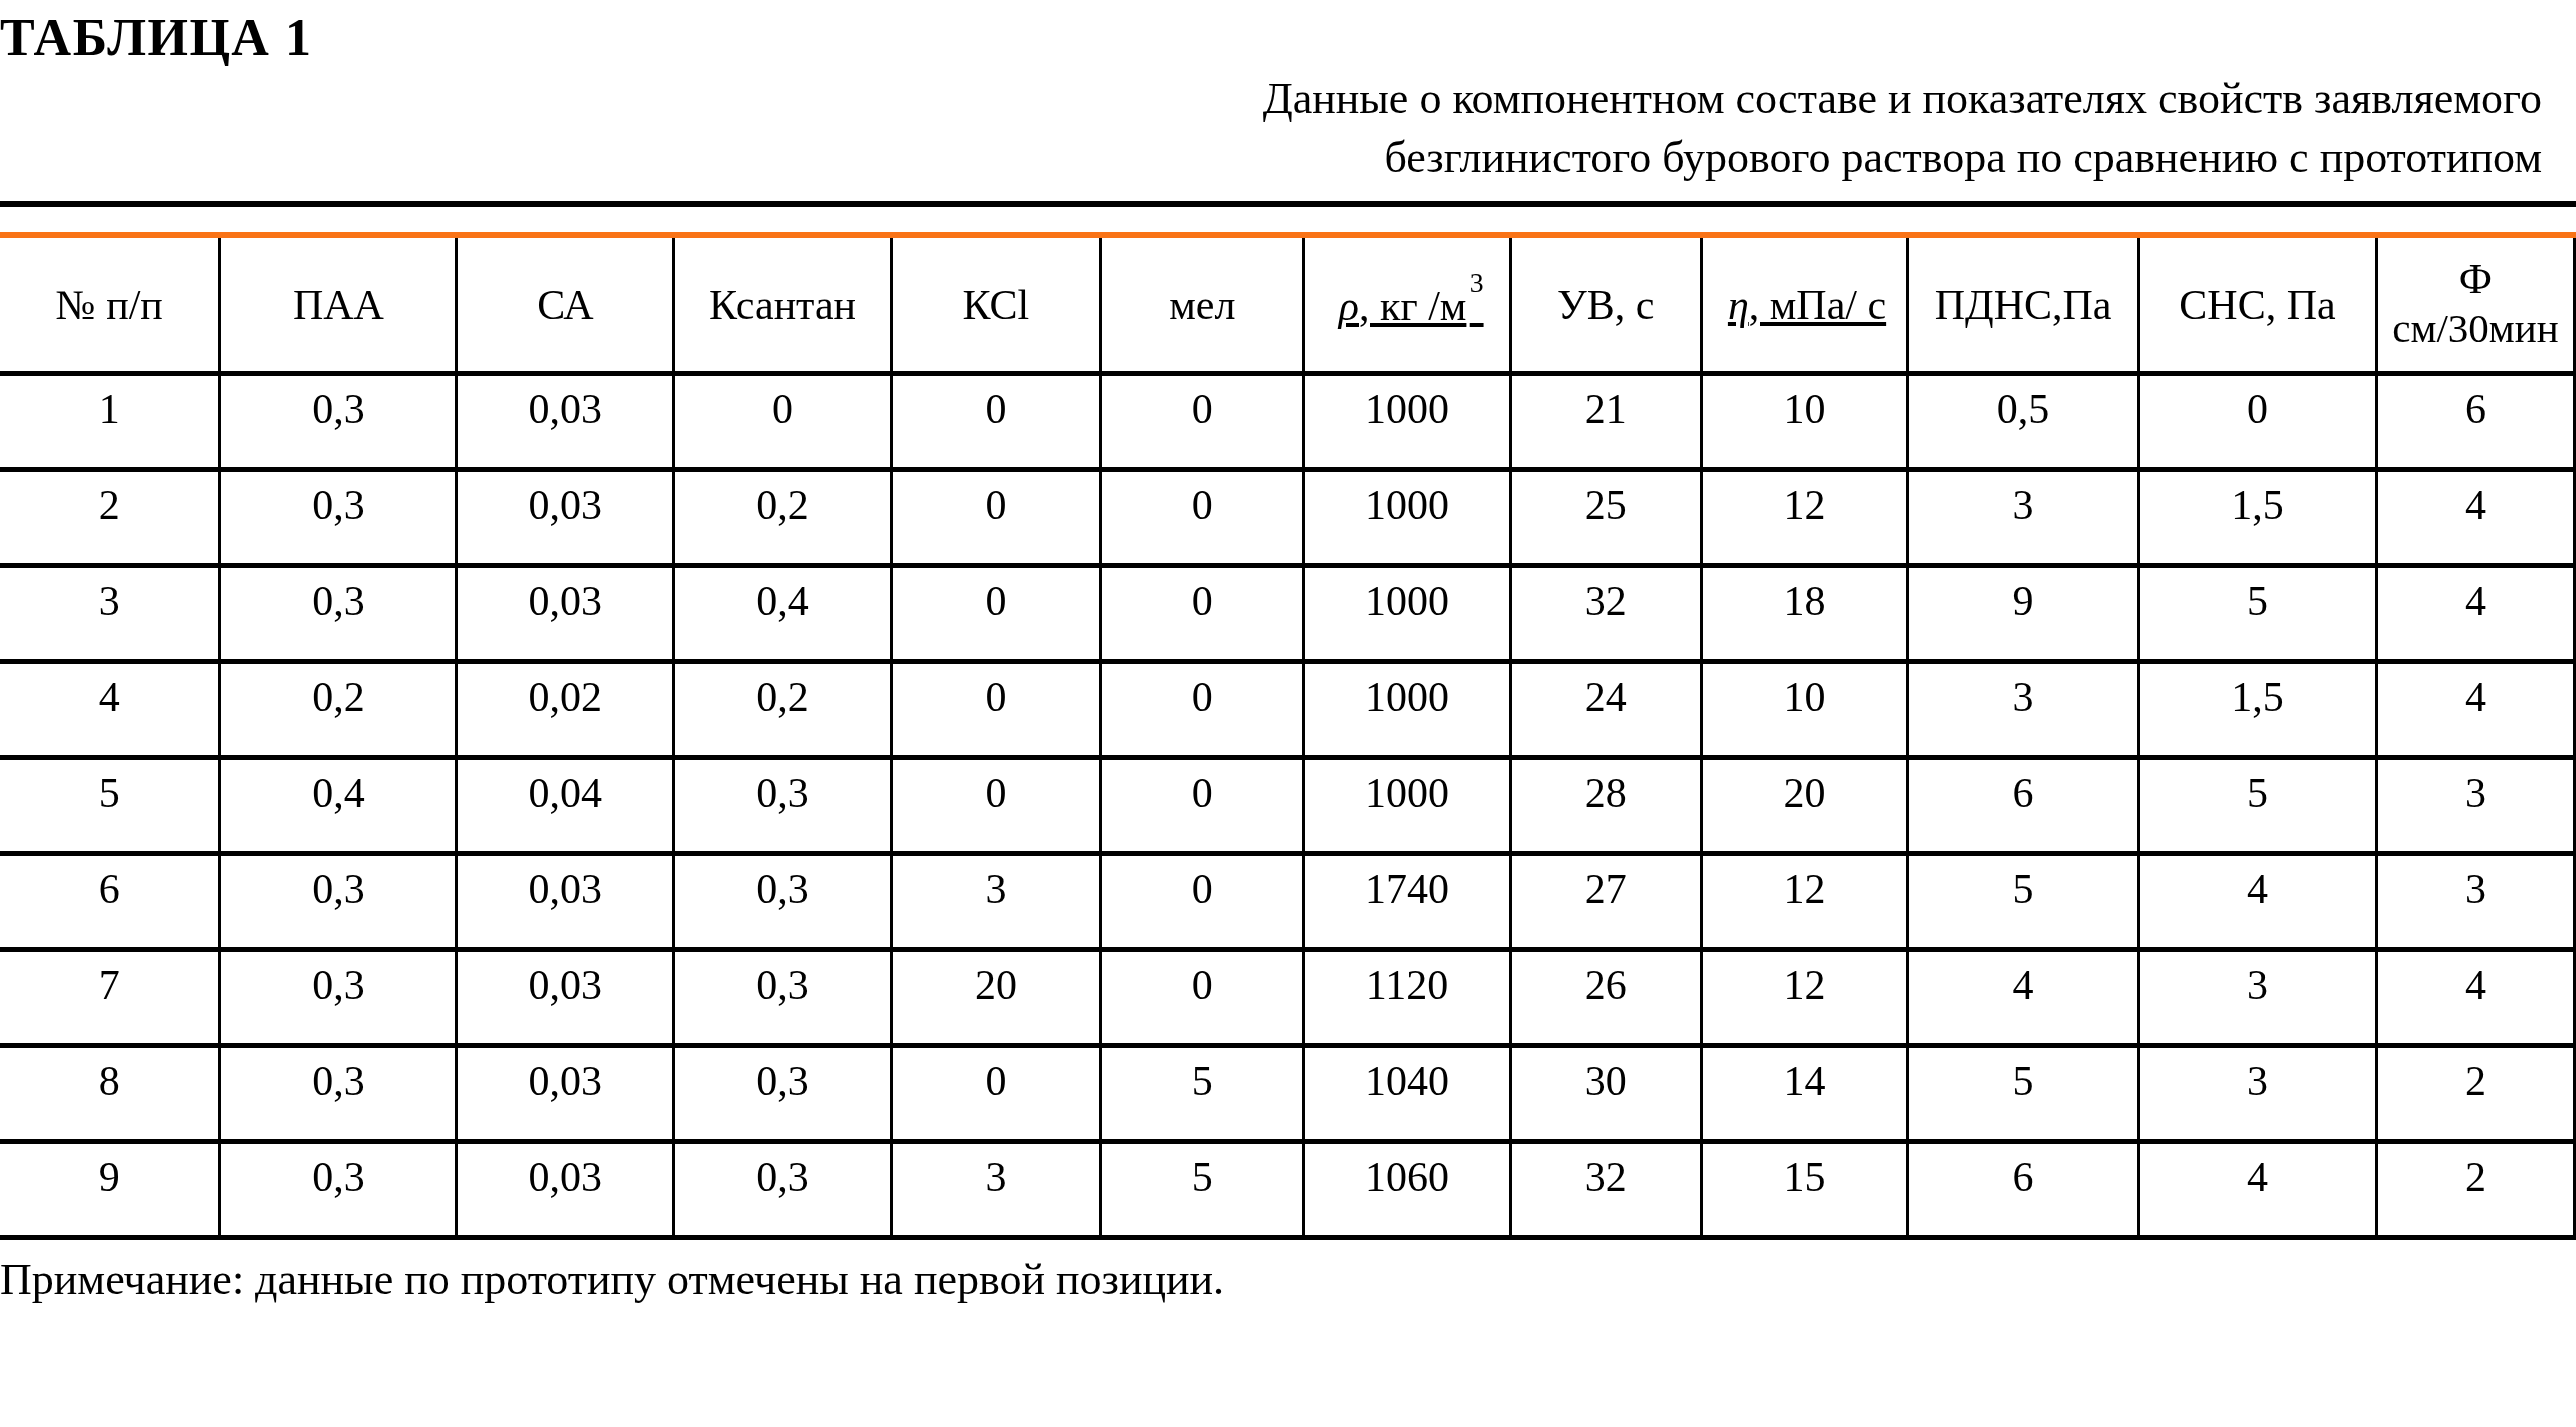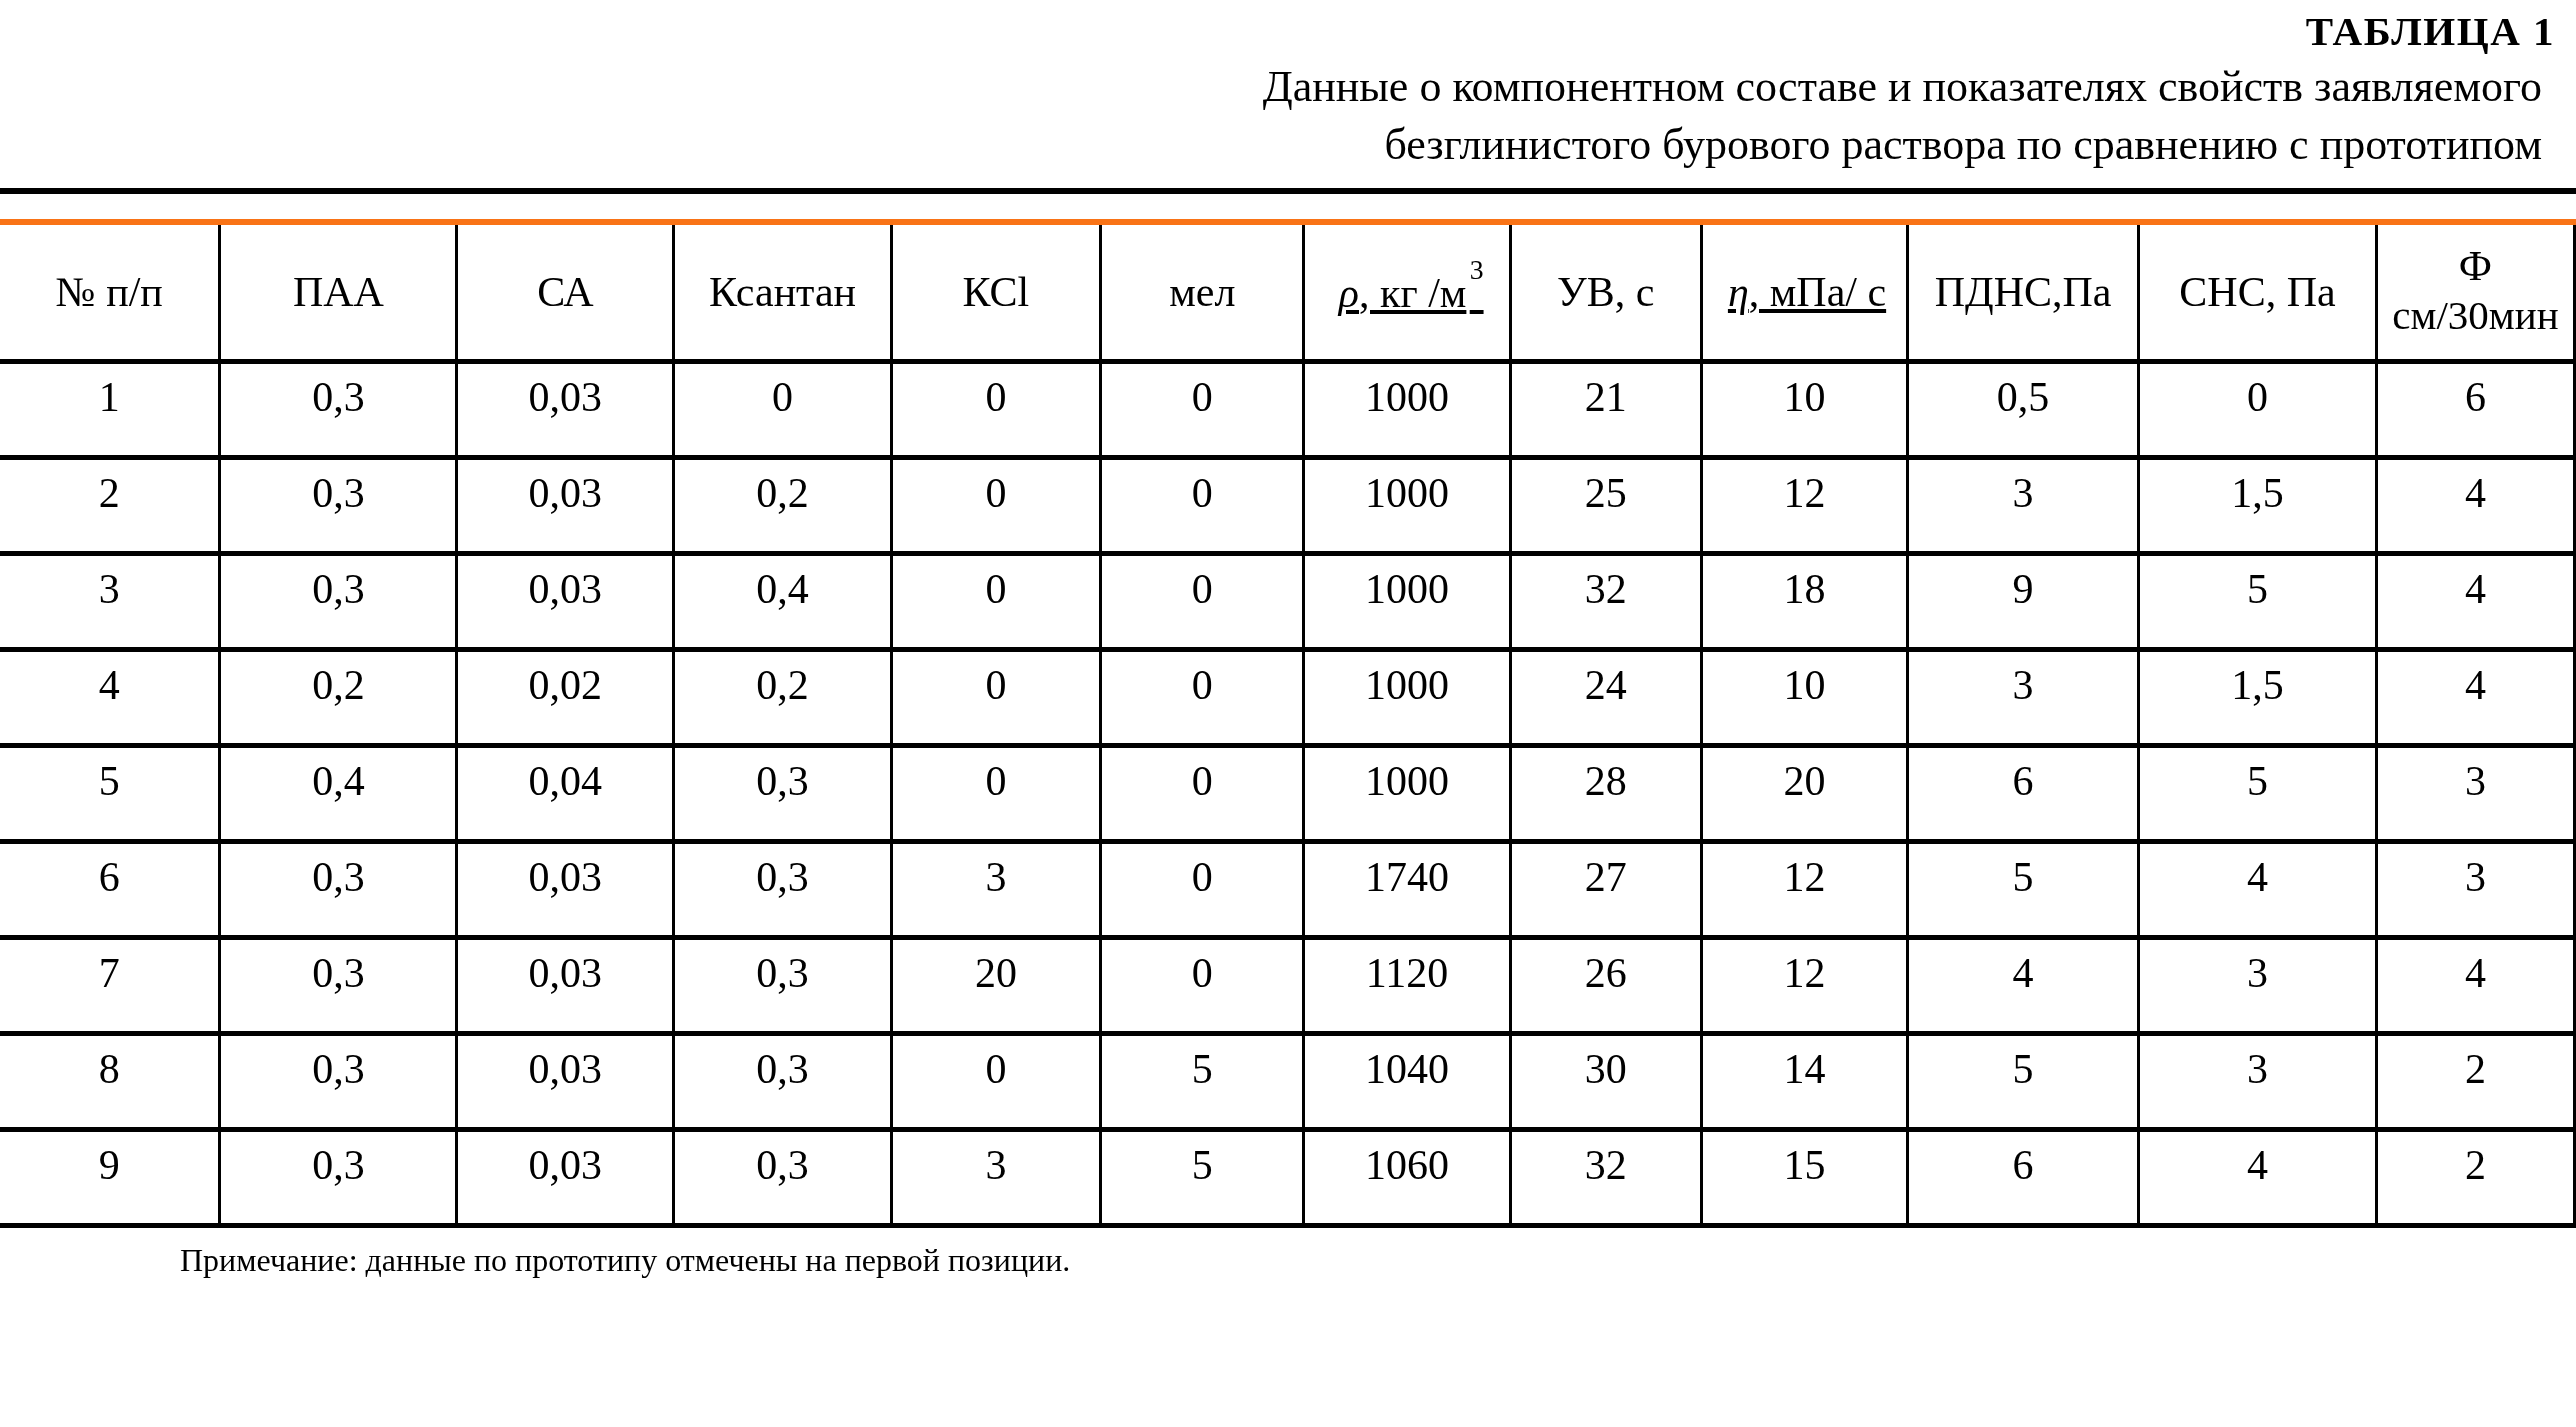--- a/index.html
+++ b/index.html
@@ -12,23 +12,22 @@
     width: 2576px;
     height: 1428px;
     background: #ffffff;
     color: #000000;
     font-family: "Liberation Serif", serif;
     box-sizing: border-box;
     padding-top: 7.5px;
     overflow: hidden;
   }
   .title {
-    text-align: right;
     padding-right: 21px;
-    font-size: 41px;
+    font-size: 52px;
     font-weight: bold;
     letter-spacing: 1.5px;
     line-height: 1.15;
   }
   .subtitle {
     width: 1381px;
     margin-left: auto;
     margin-right: 34px;
     margin-top: 3px;
     text-align: right;
@@ -90,23 +89,22 @@
     vertical-align: super;
     position: relative;
     top: -0.45em;
     left: 0.12em;
   }
   .th-sub {
     font-size: 41px;
     line-height: 1.25;
   }
   .note {
-    font-size: 32px;
+    font-size: 44px;
     margin-top: 13.5px;
-    margin-left: 180px;
     line-height: 1.2;
   }
 </style>
 </head>
 <body>
 
 <div class="page">
 
   <div class="title">ТАБЛИЦА 1</div>
 

